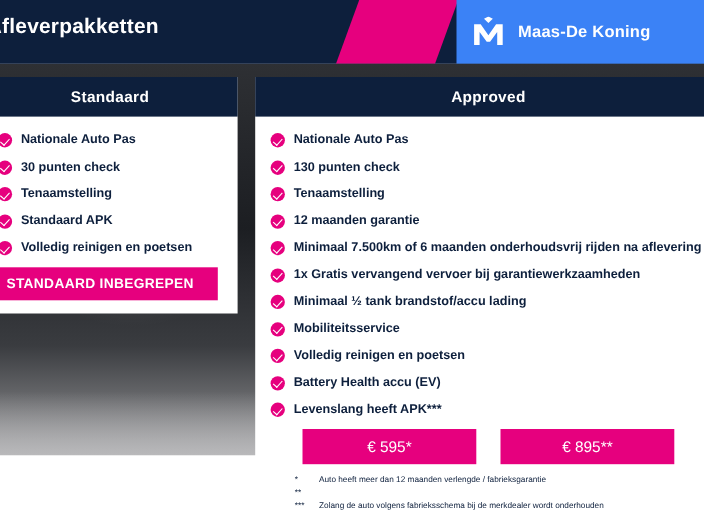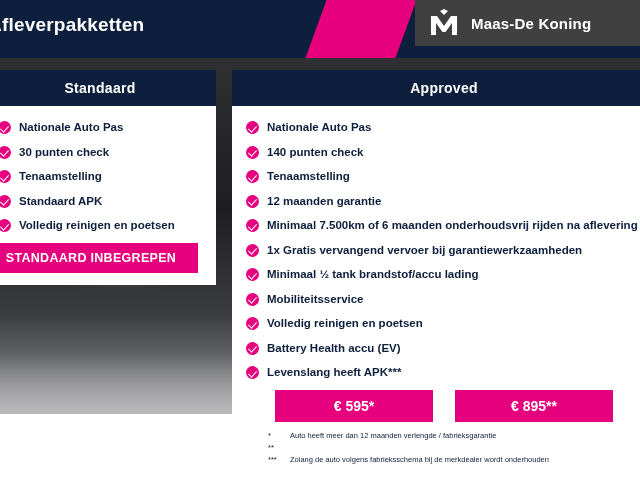--- a/index.html
+++ b/index.html
@@ -34,22 +34,22 @@
   .header-accent {
     position: absolute;
     right: 234px; top: 0;
     width: 90px; height: 58px;
     background: #e6007e;
     transform: skewX(-20deg);
   }
   .header-brand-panel {
     position: absolute;
     right: 0; top: 0;
-    width: 225px; height: 46px;
-    background: #404040;
+    width: 225px; height: 58px;
+    background: #3b82f6;
     display: flex;
     align-items: center;
     gap: 12px;
     padding-left: 14px;
   }
   .brand-mark {
     width: 30px; height: 28px;
     flex: 0 0 auto;
   }
   .brand-name {
@@ -167,21 +167,21 @@
     gap: 22px;
     justify-content: center;
     margin-top: 8px;
     margin-bottom: 4px;
   }
   .price-btn {
     width: 158px; height: 32px;
     background: #e6007e;
     color: #ffffff;
     font-size: 14px;
-    font-weight: bold;
+    font-weight: normal;
     display: flex;
     align-items: center;
     justify-content: center;
     border: none;
     cursor: pointer;
   }
 
   
   .footnotes {
     position: absolute;
@@ -253,21 +253,21 @@
   <div class="card card-approved">
     <div class="card-header">Approved</div>
     <div class="card-body">
       <ul class="feature-list">
         <li>
           <span class="check"></span>
           <span>Nationale Auto Pas</span>
         </li>
         <li>
           <span class="check"></span>
-          <span>140 punten check</span>
+          <span>130 punten check</span>
         </li>
         <li>
           <span class="check"></span>
           <span>Tenaamstelling</span>
         </li>
         <li>
           <span class="check"></span>
           <span>12 maanden garantie</span>
         </li>
         <li>

